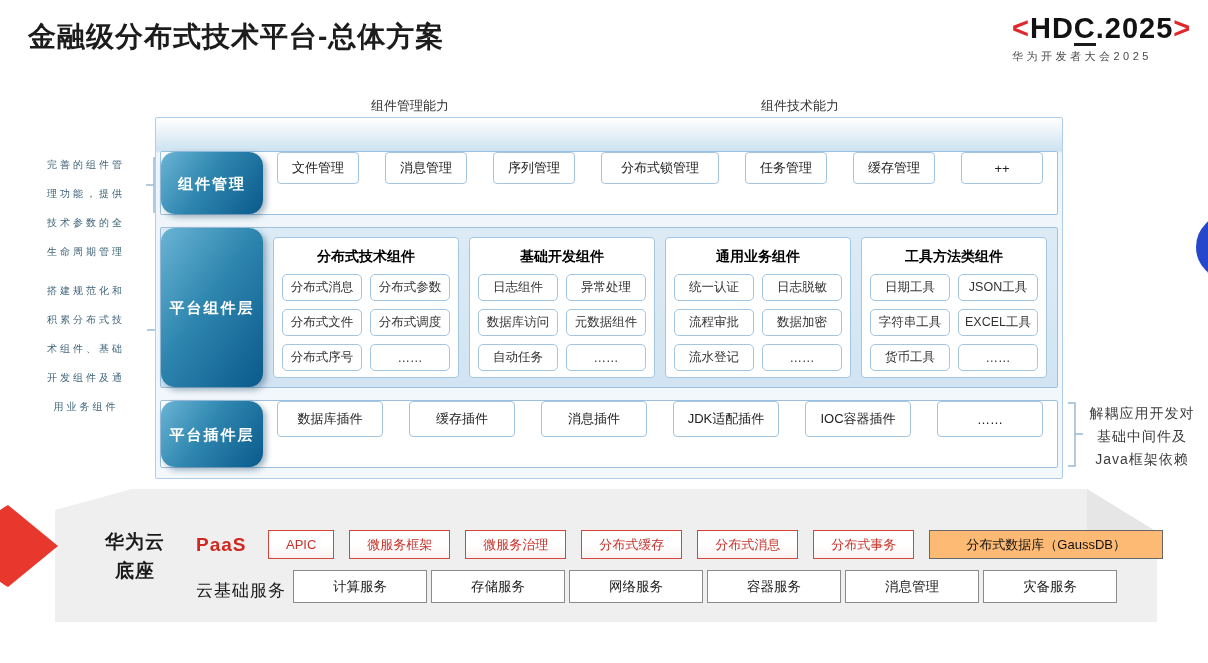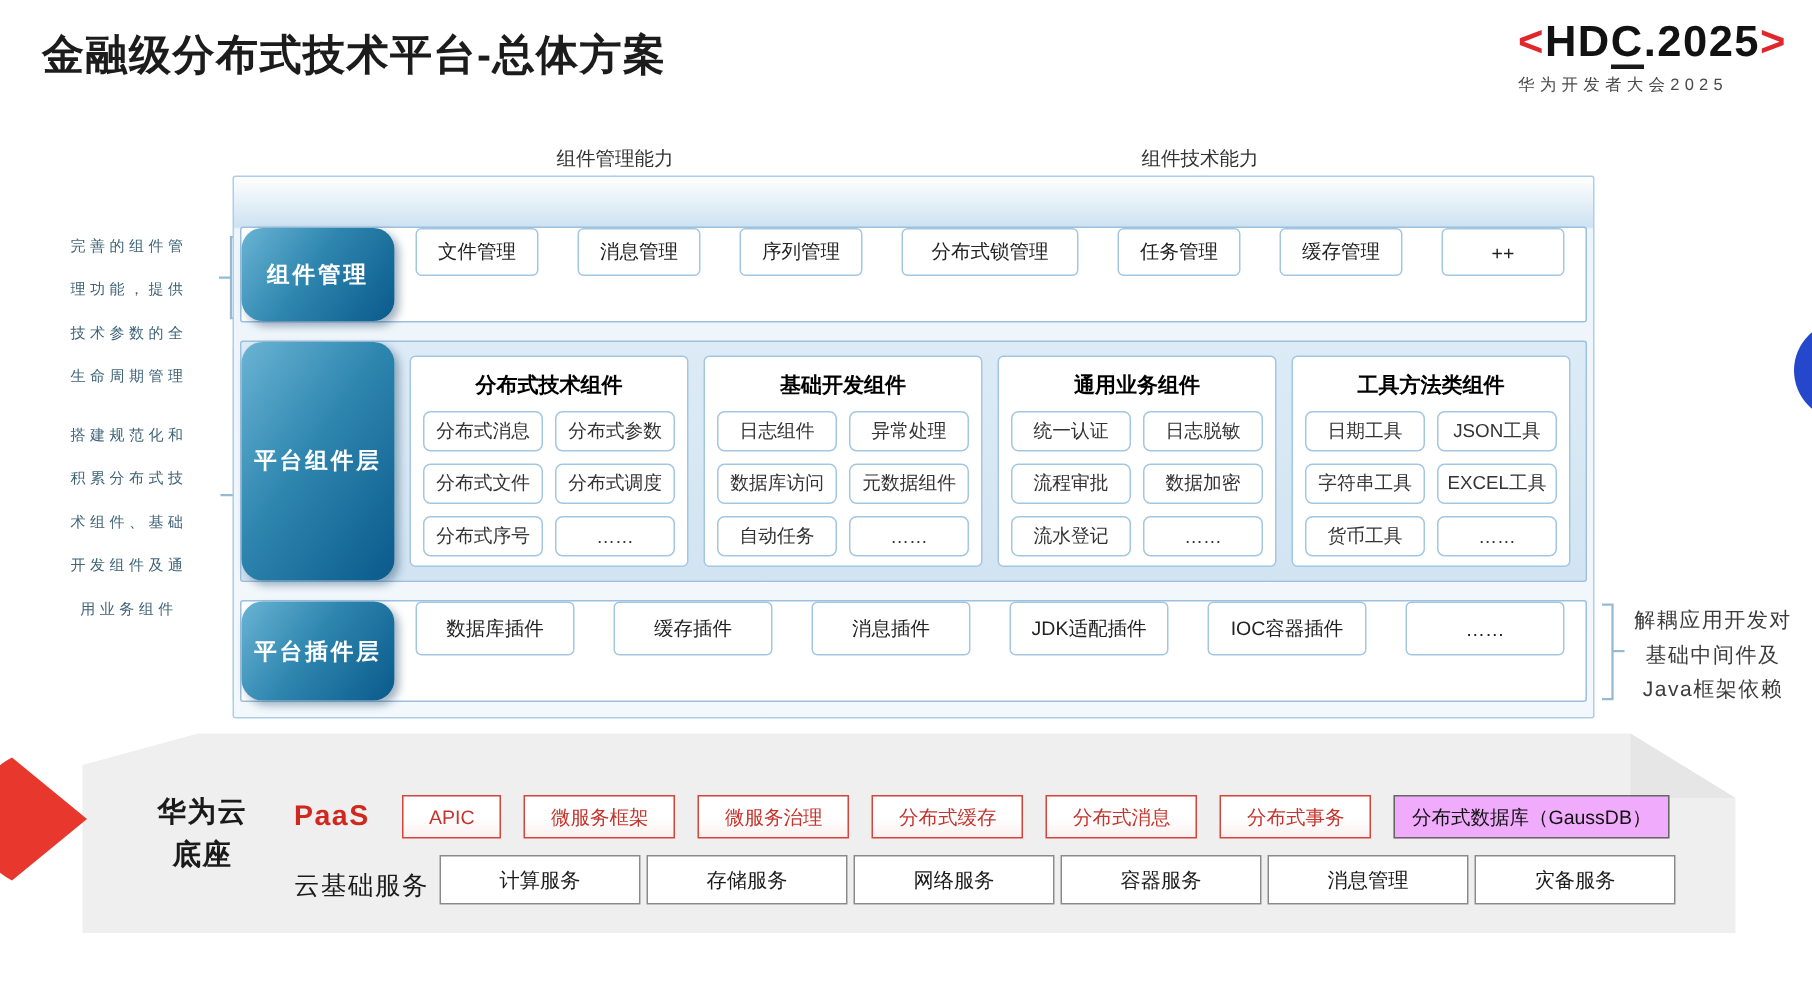--- a/index.html
+++ b/index.html
@@ -59,21 +59,21 @@
 
   
   .hwc-label { position:absolute; left:88px; top:527px; width:94px; text-align:center; font-size:19px; font-weight:bold; color:#1a1a1a; line-height:29px; letter-spacing:1px; }
   .paas-label { position:absolute; left:196px; top:534px; font-size:19px; font-weight:bold; color:#d0271f; letter-spacing:1px; }
   .iaas-label { position:absolute; left:196px; top:579px; font-size:17px; color:#1a1a1a; letter-spacing:1px; }
   .paas-row { position:absolute; left:268px; top:530px; display:flex; gap:15px; }
   .pbox {
     height:29px; display:flex; align-items:center; justify-content:center; padding:0 17px;
     border:1px solid #d4453c; background:linear-gradient(180deg,#ffffff 55%,#fbf0ef); color:#c5342c; font-size:13px; white-space:nowrap;
   }
-  .dbox { border:1px solid #666; color:#111; background:#f0abfc; padding:0 11px; }
+  .dbox { border:1px solid #666; color:#111; background:#fdba74; padding:0 36px; }
   .iaas-row { position:absolute; left:293px; top:570px; width:824px; display:flex; gap:4px; }
   .ibox {
     flex:1; height:33px; display:flex; align-items:center; justify-content:center;
     border:1px solid #8a8a8a; background:#fff; color:#1a1a1a; font-size:13.5px; white-space:nowrap;
   }
 </style>
 </head>
 <body>
 
 <div class="slide">

